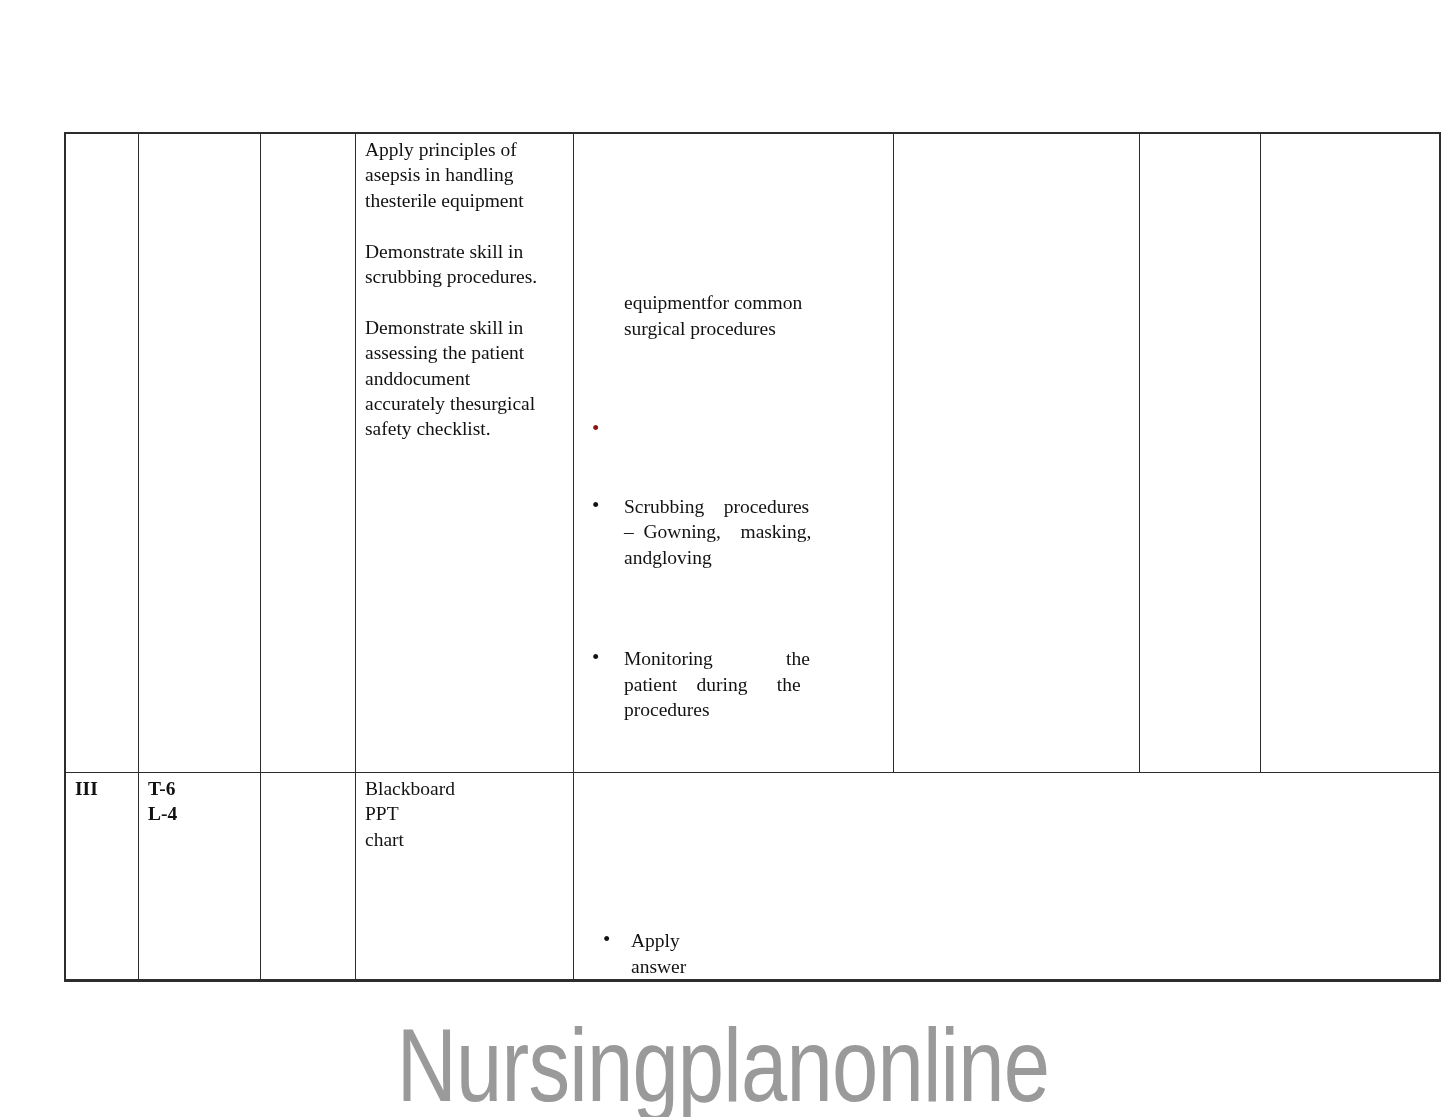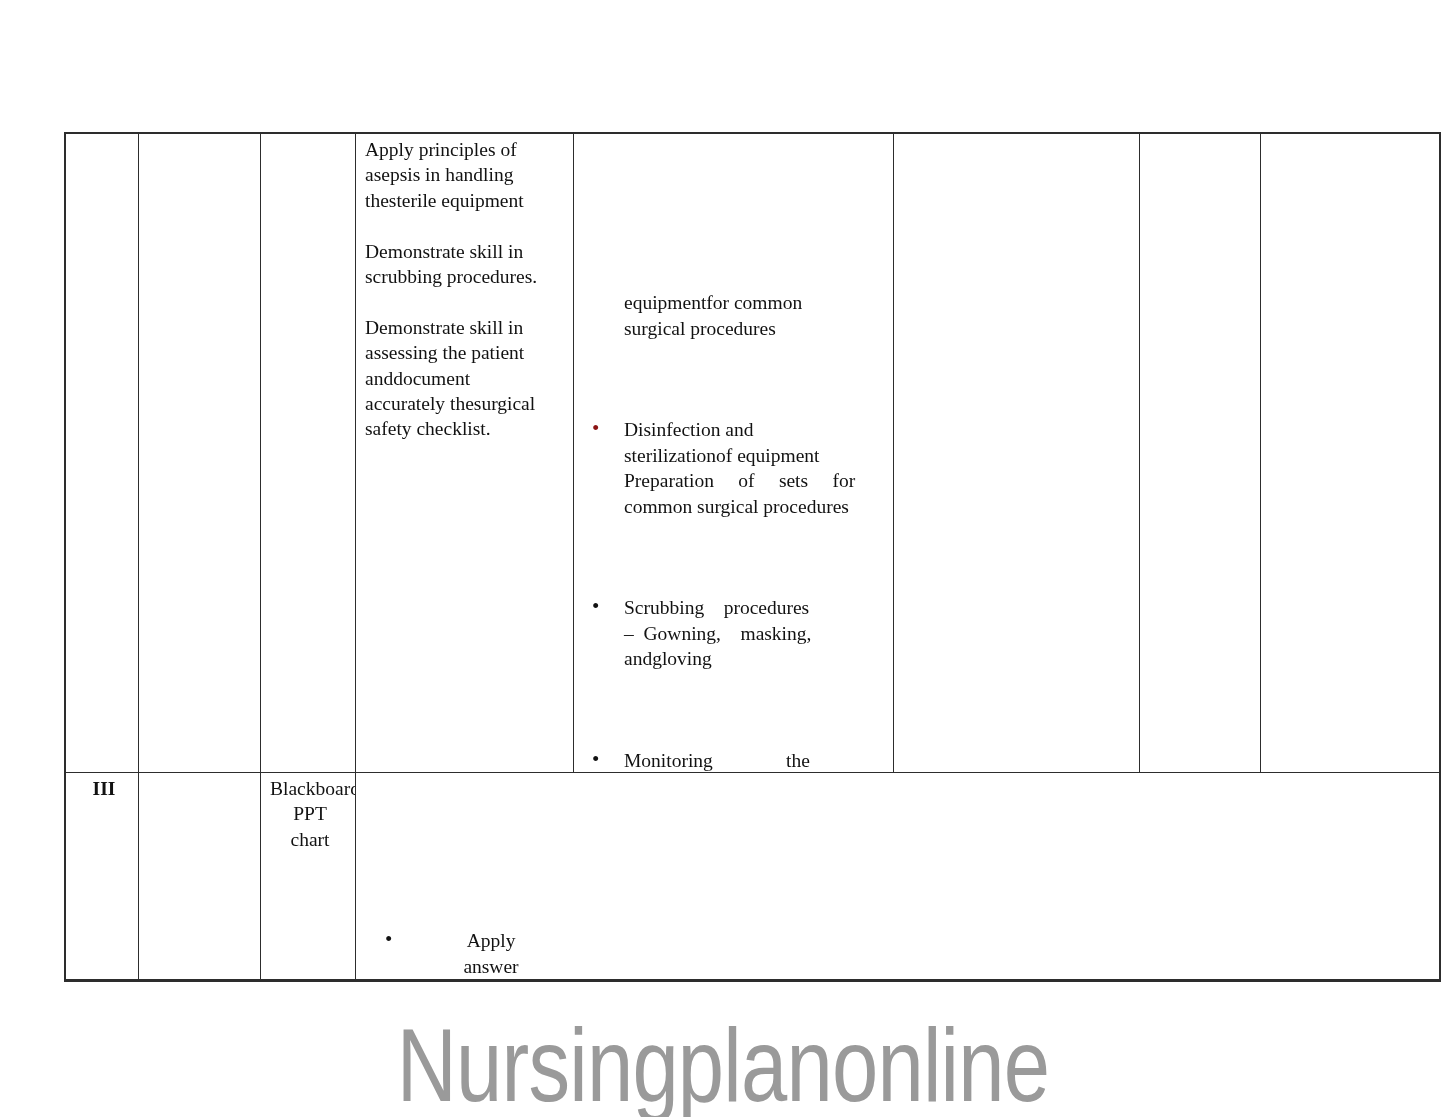--- a/index.html
+++ b/index.html
@@ -27,21 +27,21 @@
     border-right: 1.5px solid #2d2d2d;
     border-bottom: 1.5px solid #2d2d2d;
     box-sizing: border-box;
     overflow: hidden;
     font-size: 19.5px;
     line-height: 25.4px;
     white-space: pre-wrap;
     padding: 3px 5px 0 9px;
   }
   .cell.last-col { border-right: none; }
-  .cell.last-row { border-bottom: none; text-align: center; }
+  .cell.last-row { border-bottom: none; }
   .cell.b { font-weight: bold; }
   .content-cell { padding: 4px 6px 0 0; }
   .content-heading { font-weight: bold; padding-left: 10px; margin: 0 0 25.4px 0; white-space: pre-wrap; }
   .blist { margin: 0; padding: 0; list-style: none; }
   .blist .li { position: relative; white-space: pre-wrap; }
   .blist .bullet { position: absolute; top: -1px; font-size: 21px; }
   .list-1 .li { padding-left: 50px; }
   .list-1 .bullet { left: 18px; }
   .list-3 .li { padding-left: 48px; }
   .list-3 .bullet { left: 20px; }
@@ -81,24 +81,21 @@
 anddocument
 accurately thesurgical
 safety checklist.</div>
     <div class="cell content-cell">
       <ul class="blist list-1">
         
       
           <li class="li"><span class="li-text">equipmentfor common
 surgical procedures</span></li>
         
-          <li class="li"><span class="bullet" style="color: rgb(139, 20, 20);">•</span><span class="li-text">Disinfection and
-sterilizationof equipment
-Preparation     of     sets     for
-common surgical procedures</span></li>
+          <li class="li"><span class="bullet" style="color: rgb(139, 20, 20);">•</span></li>
         
           <li class="li"><span class="bullet">•</span><span class="li-text">Scrubbing    procedures
 –  Gowning,    masking,
 andgloving</span></li>
         
           <li class="li"><span class="bullet">•</span><span class="li-text">Monitoring               the
 patient    during      the
 procedures</span></li>
         
           
@@ -110,20 +107,22 @@
           
         
           
         </ul>
     </div>
     <div class="cell"></div>
     <div class="cell"></div>
     <div class="cell last-col"></div>
 
     <div class="cell b last-row">III</div>
+    <div class="cell b last-row">T-6
+L-4</div>
     <div class="cell last-row"></div>
     <div class="cell last-row">Blackboard
 PPT
 chart</div>
     <div class="cell last-col last-row">
       <ul class="blist list-3">
         
       
           <li class="li"><span class="bullet">•</span><span class="li-text">Apply
 answer</span></li>

